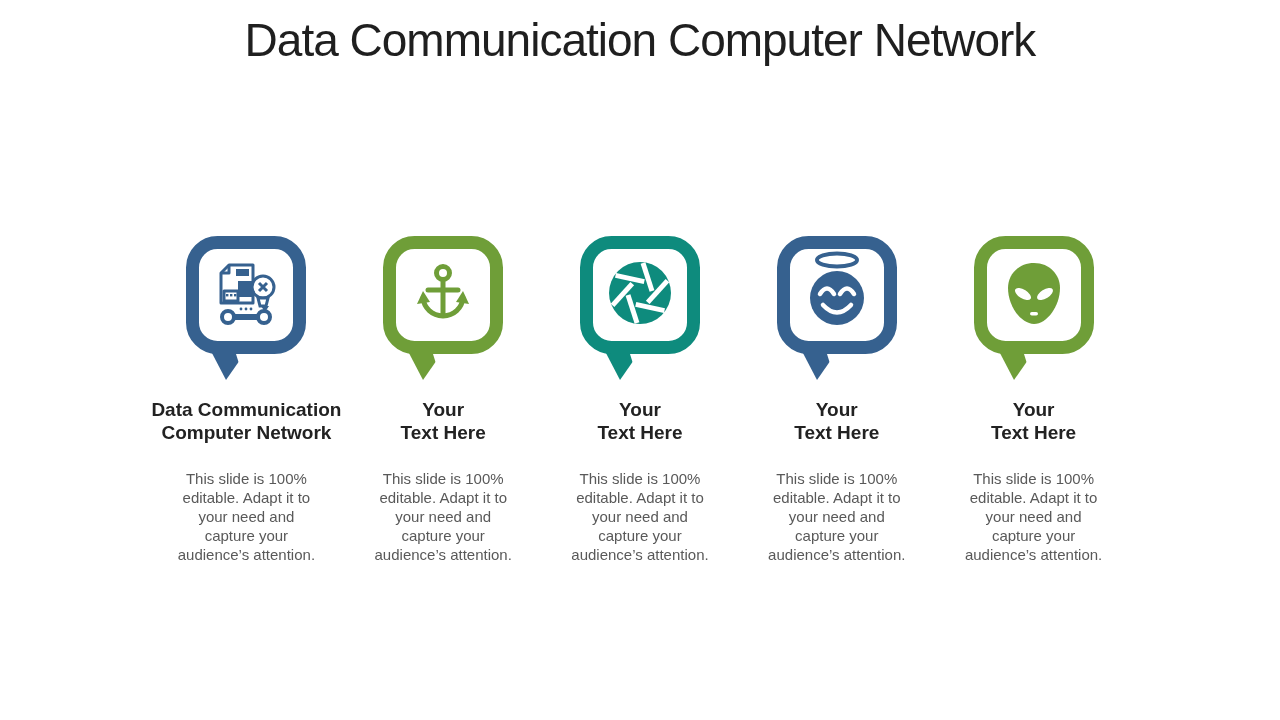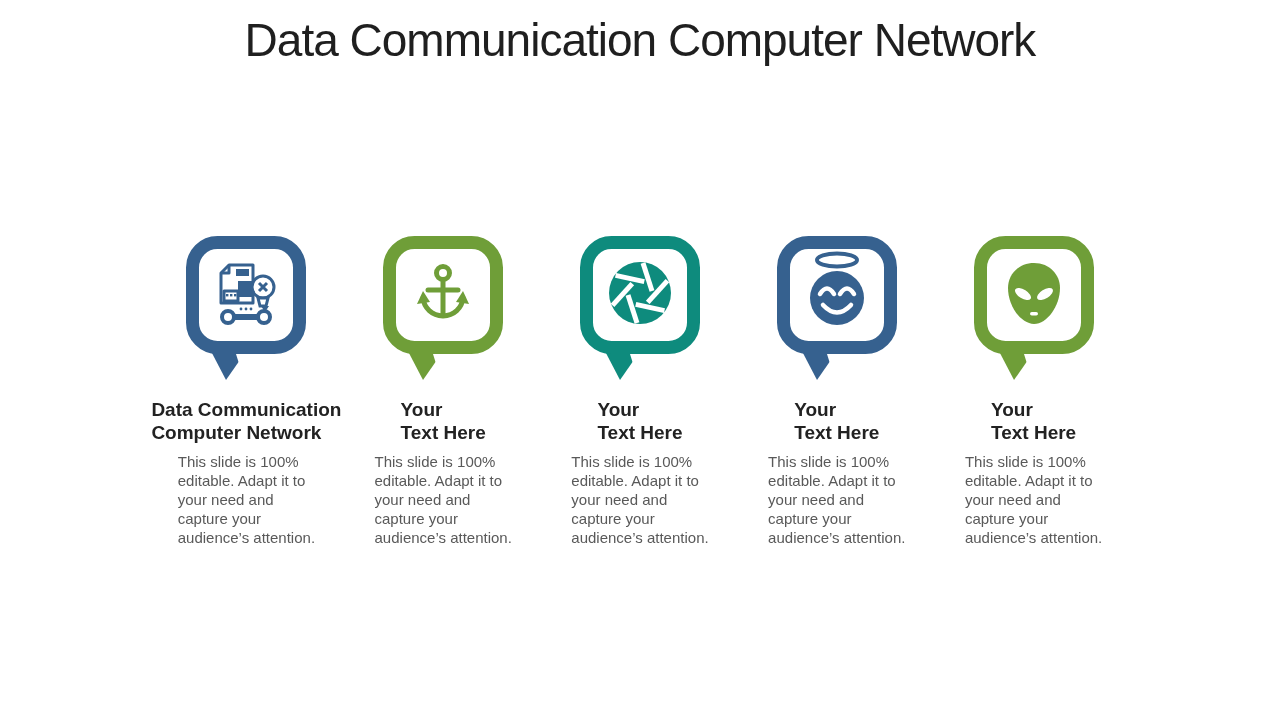--- a/index.html
+++ b/index.html
@@ -31,32 +31,33 @@
   .cards{
     position:absolute;
     top:236px;left:148px;width:984px;
     display:flex;
   }
   .card{
     flex:1 1 0;
     display:flex;
     flex-direction:column;
     align-items:center;
+    text-align:center;
   }
   .bubble{display:block;width:120px;height:144px;}
   .card-heading{
     margin-top:18px;
     font-size:19px;
     font-weight:700;
     line-height:23px;
     color:var(--heading);
     white-space:pre-line;
   }
   .card-body{
-    margin-top:8px;
+    margin-top:25px;
     padding:0 10px;
     font-size:15px;
     line-height:19px;
     color:var(--body);
     white-space:pre-line;
   }
 </style>
 </head>
 <body>
 

